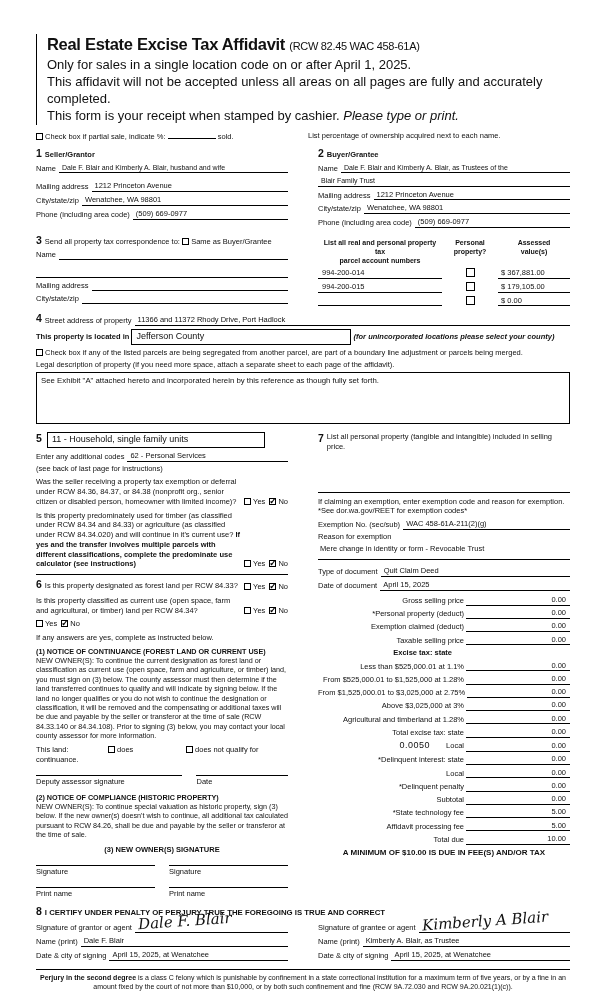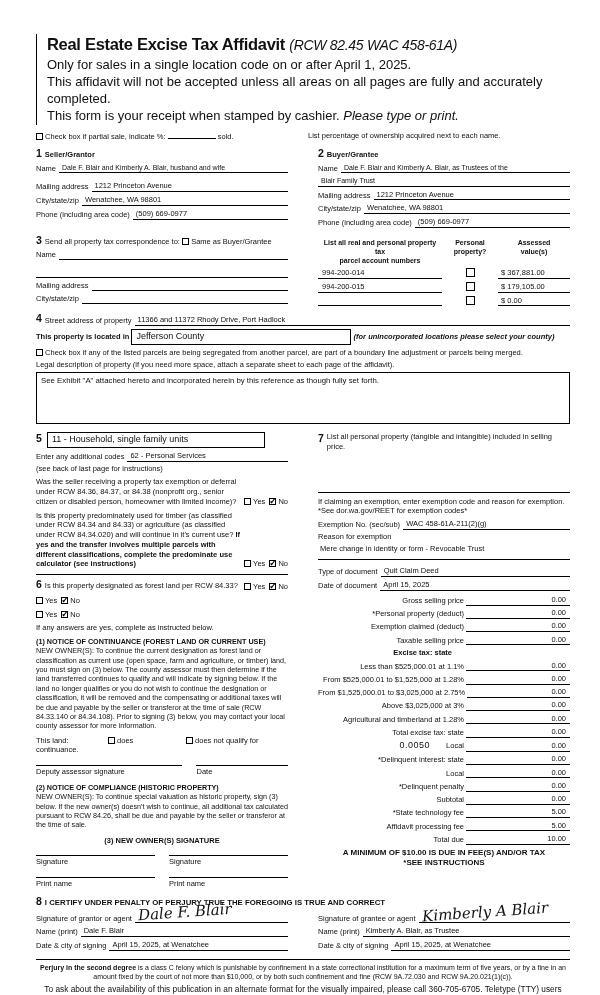--- a/index.html
+++ b/index.html
@@ -16,21 +16,21 @@
   
   .hdr { display:flex; }
   .logo { width:118px; padding-right:8px; position:relative; }
   .logo .dept { font-size:7px; margin-left:22px; }
   .logo .rev { font-size:16px; font-weight:bold; letter-spacing:-0.5px; }
   .logo .wa { font-size:7px; font-style:italic; margin-left:30px; }
   .logo .formno { font-size:11px; font-weight:bold; margin-top:4px; }
   .swirl { position:absolute; right:2px; top:0; }
   .titleblk { flex:1; border-left:1.5px solid #000; padding-left:10px; }
   .title { font-size:16.5px; font-weight:bold; letter-spacing:-0.3px; }
-  .title .rcw { font-size:14px; font-weight:normal;font-style:italic; }
+  .title .rcw { font-size:11px; font-weight:normal; }
   .intro { font-size:13px; margin-top:2px; }
 
   
   .row { display:flex; }
   .field { display:flex; align-items:flex-end; margin-top:3px; }
   .lbl { white-space:nowrap; padding-right:3px; }
   .line { flex:1; border-bottom:1px solid #000; min-height:9px; padding:0 3px; white-space:nowrap; }
   .secnum { font-weight:bold; font-size:10.5px; margin-right:3px; }
   .cb { display:inline-block; width:7px; height:7px; border:1px solid #000; vertical-align:-1px; position:relative; background:#fff; }
   .cb.checked::after { content:"✓"; position:absolute; left:-1px; top:-3px; font-size:9px; font-weight:bold; color:#000; }
@@ -250,20 +250,21 @@
         <span class="qtext"><span>Is this property predominately used for timber (as classified under RCW 84.34 and 84.33) or agriculture (as classified under RCW 84.34.020) and will continue in it's current use? </span><span class="bold">If yes and the transfer involves multiple parcels with different classifications, complete the predominate use calculator (see instructions)</span></span>
         <span class="yn"><span class="cb"></span> <span class="t">Yes</span><span class="cb checked"></span> <span>No</span></span>
       </div>
 
       <div style="border-top:1px solid #000; margin-top:5px; padding-top:3px;">
         <div class="q" style="margin-top:0;">
           <span class="qtext"><span class="secnum">6</span><span>Is this property designated as forest land per RCW 84.33?</span></span>
           <span class="yn"><span class="cb"></span> <span class="t">Yes</span><span class="cb checked"></span> <span>No</span></span>
         </div>
         <div class="q">
+          <span class="qtext">Is this property classified as current use (open space, farm and agricultural, or timber) land per RCW 84.34?</span>
           <span class="yn"><span class="cb"></span> <span class="t">Yes</span><span class="cb checked"></span> <span>No</span></span>
         </div>
         <div class="q">
           <span class="yn"><span class="cb"></span> <span class="t">Yes</span><span class="cb checked"></span> <span>No</span></span>
         </div>
         <div style="margin-top:4px;">If any answers are yes, complete as instructed below.</div>
 
         <div class="notice">
           <div class="ttl">(1) NOTICE OF CONTINUANCE (FOREST LAND OR CURRENT USE)</div>
           <div>NEW OWNER(S): To continue the current designation as forest land or classification as current use (open space, farm and agriculture, or timber) land, you must sign on (3) below. The county assessor must then determine if the land transferred continues to qualify and will indicate by signing below. If the land no longer qualifies or you do not wish to continue the designation or classification, it will be removed and the compensating or additional taxes will be due and payable by the seller or transferor at the time of sale (RCW 84.33.140 or 84.34.108). Prior to signing (3) below, you may contact your local county assessor for more information.</div>
@@ -394,21 +395,20 @@
         <div class="frow">
             <span class="flbl">Affidavit processing fee</span>
             <span class="famt">5.00</span>
           </div>
         <div class="frow">
             <span class="flbl">Total due</span>
             <span class="famt">10.00</span>
           </div>
       </div>
       <div class="minnote">A MINIMUM OF $10.00 IS DUE IN FEE(S) AND/OR TAX</div>
-      <div class="minnote" style="margin-top:0;">*SEE INSTRUCTIONS</div>
     </div>
   </div>
 
   <div class="sect8">
     <div class="certify"><span class="secnum">8</span><span>I CERTIFY UNDER PENALTY OF PERJURY TRUE THE FOREGOING IS TRUE AND CORRECT</span></div>
     <div class="cols">
       <div class="col">
         <div class="field" style="margin-top:2px;">
             <span class="lbl">Signature of grantor or agent</span>
             <span class="line"><span class="sigscript">Dale F. Blair</span></span>

